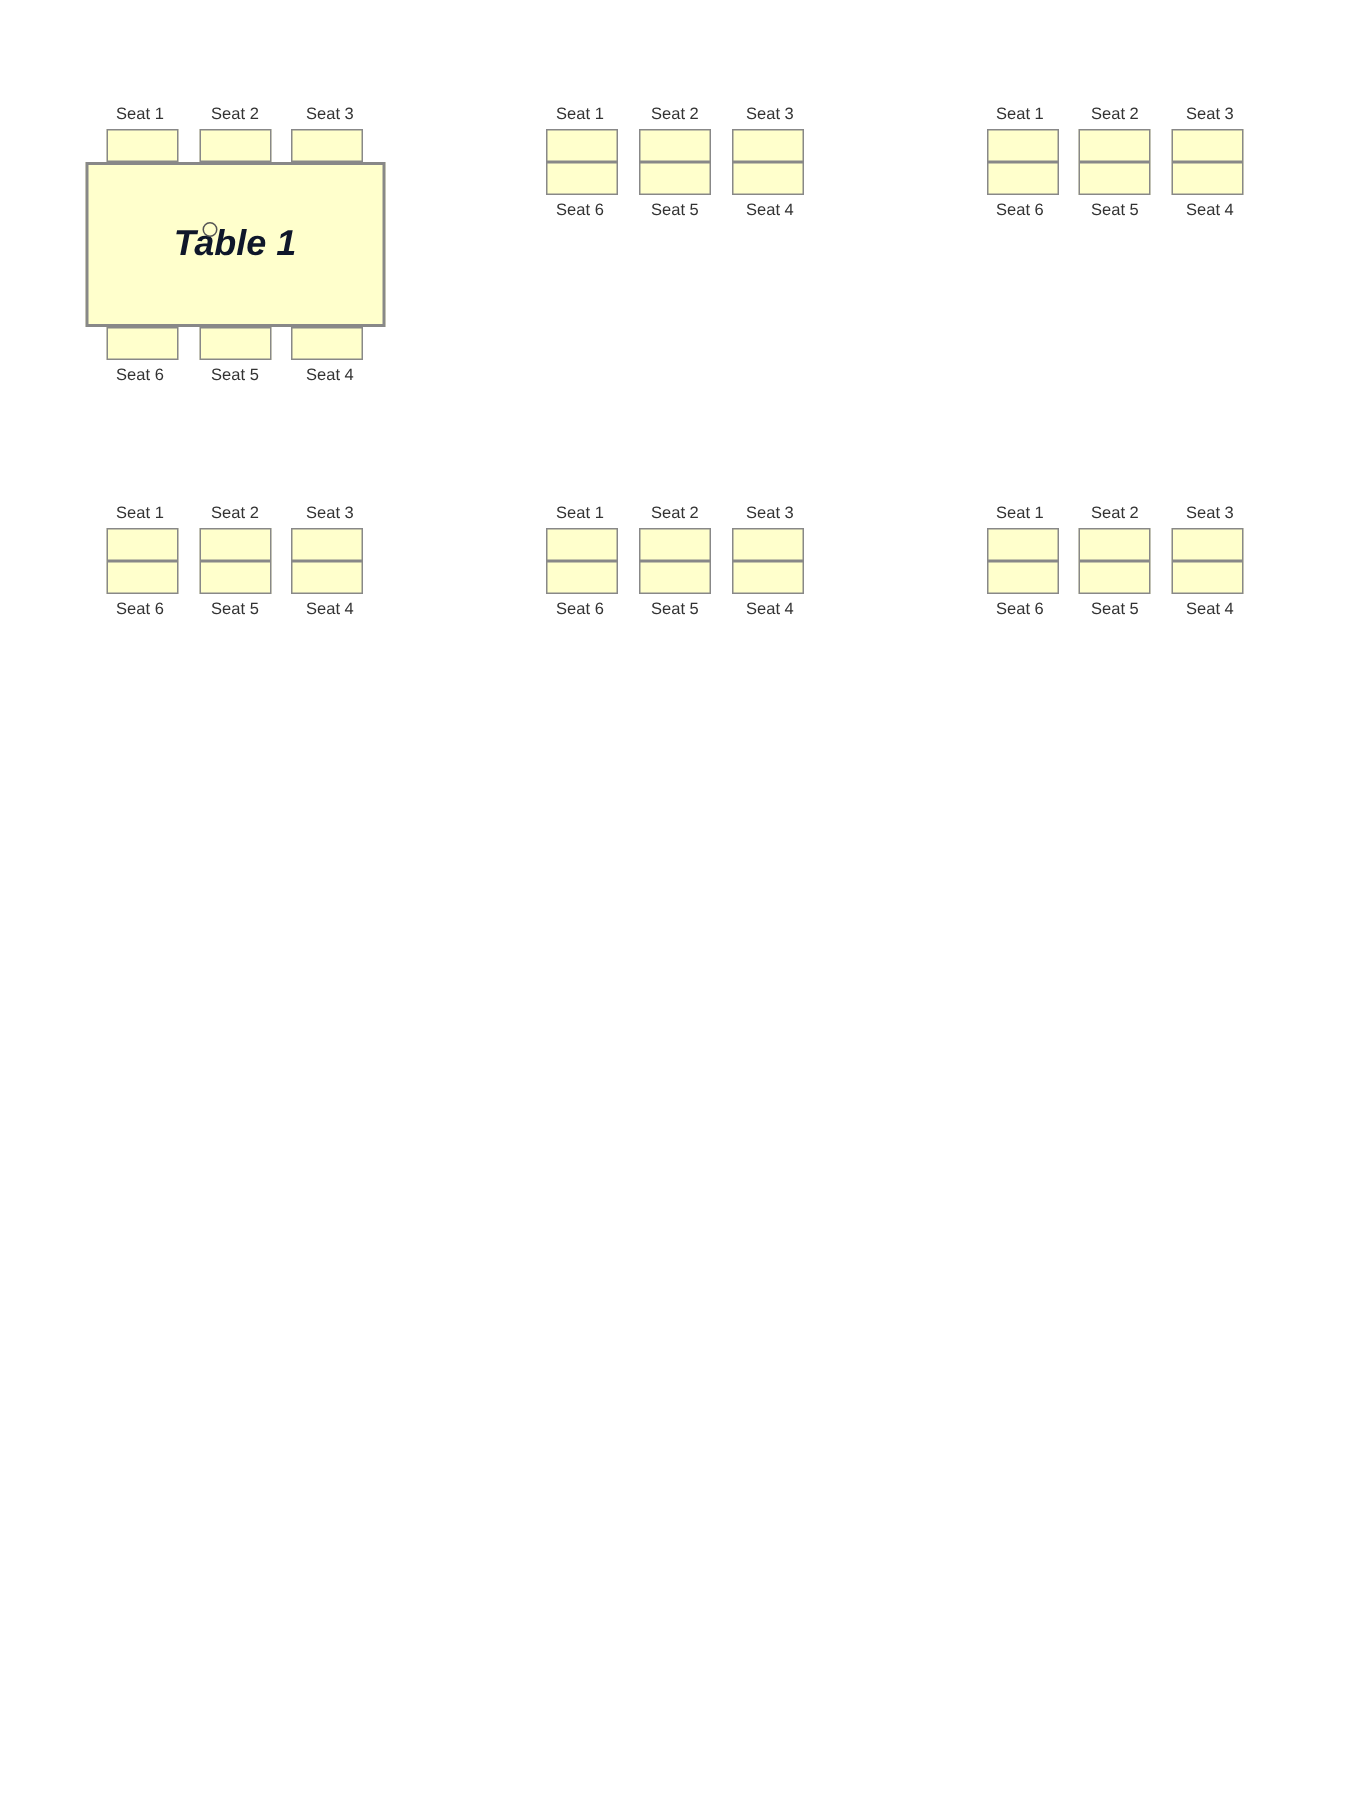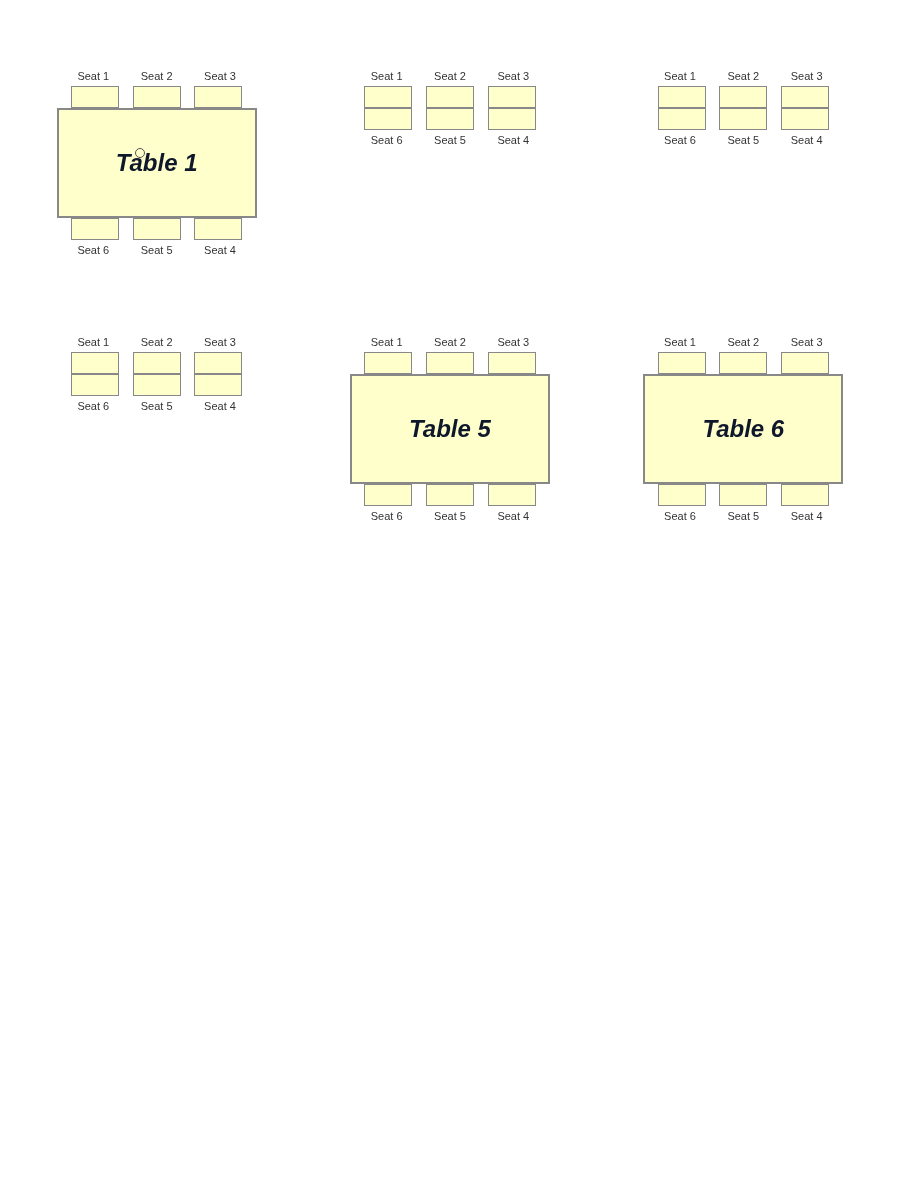--- a/index.html
+++ b/index.html
@@ -205,47 +205,41 @@
         <div class="seat-labels-top">
           <span class="seat-label">Seat 1</span>
           <span class="seat-label">Seat 2</span>
           <span class="seat-label">Seat 3</span>
         </div>
         <div class="chairs-top">
           <div class="chair"></div>
           <div class="chair"></div>
           <div class="chair"></div>
         </div>
-        <div class="table-rect">
-          <span class="table-name">Table 5</span>
-        </div>
-        <div class="chairs-bottom">
-          <div class="chair"></div>
-          <div class="chair"></div>
-          <div class="chair"></div>
-        </div>
-        <div class="seat-labels-bottom">
-          <span class="seat-label">Seat 6</span>
-          <span class="seat-label">Seat 5</span>
-          <span class="seat-label">Seat 4</span>
-        </div>
-      </div>
-      <div class="table-unit">
-        <div class="seat-labels-top">
-          <span class="seat-label">Seat 1</span>
-          <span class="seat-label">Seat 2</span>
-          <span class="seat-label">Seat 3</span>
-        </div>
-        <div class="chairs-top">
-          <div class="chair"></div>
-          <div class="chair"></div>
-          <div class="chair"></div>
-        </div>
-        <div class="table-rect">
-          <span class="table-name">Table 6</span>
+        <div class="chairs-bottom">
+          <div class="chair"></div>
+          <div class="chair"></div>
+          <div class="chair"></div>
+        </div>
+        <div class="seat-labels-bottom">
+          <span class="seat-label">Seat 6</span>
+          <span class="seat-label">Seat 5</span>
+          <span class="seat-label">Seat 4</span>
+        </div>
+      </div>
+      <div class="table-unit">
+        <div class="seat-labels-top">
+          <span class="seat-label">Seat 1</span>
+          <span class="seat-label">Seat 2</span>
+          <span class="seat-label">Seat 3</span>
+        </div>
+        <div class="chairs-top">
+          <div class="chair"></div>
+          <div class="chair"></div>
+          <div class="chair"></div>
         </div>
         <div class="chairs-bottom">
           <div class="chair"></div>
           <div class="chair"></div>
           <div class="chair"></div>
         </div>
         <div class="seat-labels-bottom">
           <span class="seat-label">Seat 6</span>
           <span class="seat-label">Seat 5</span>
           <span class="seat-label">Seat 4</span>

